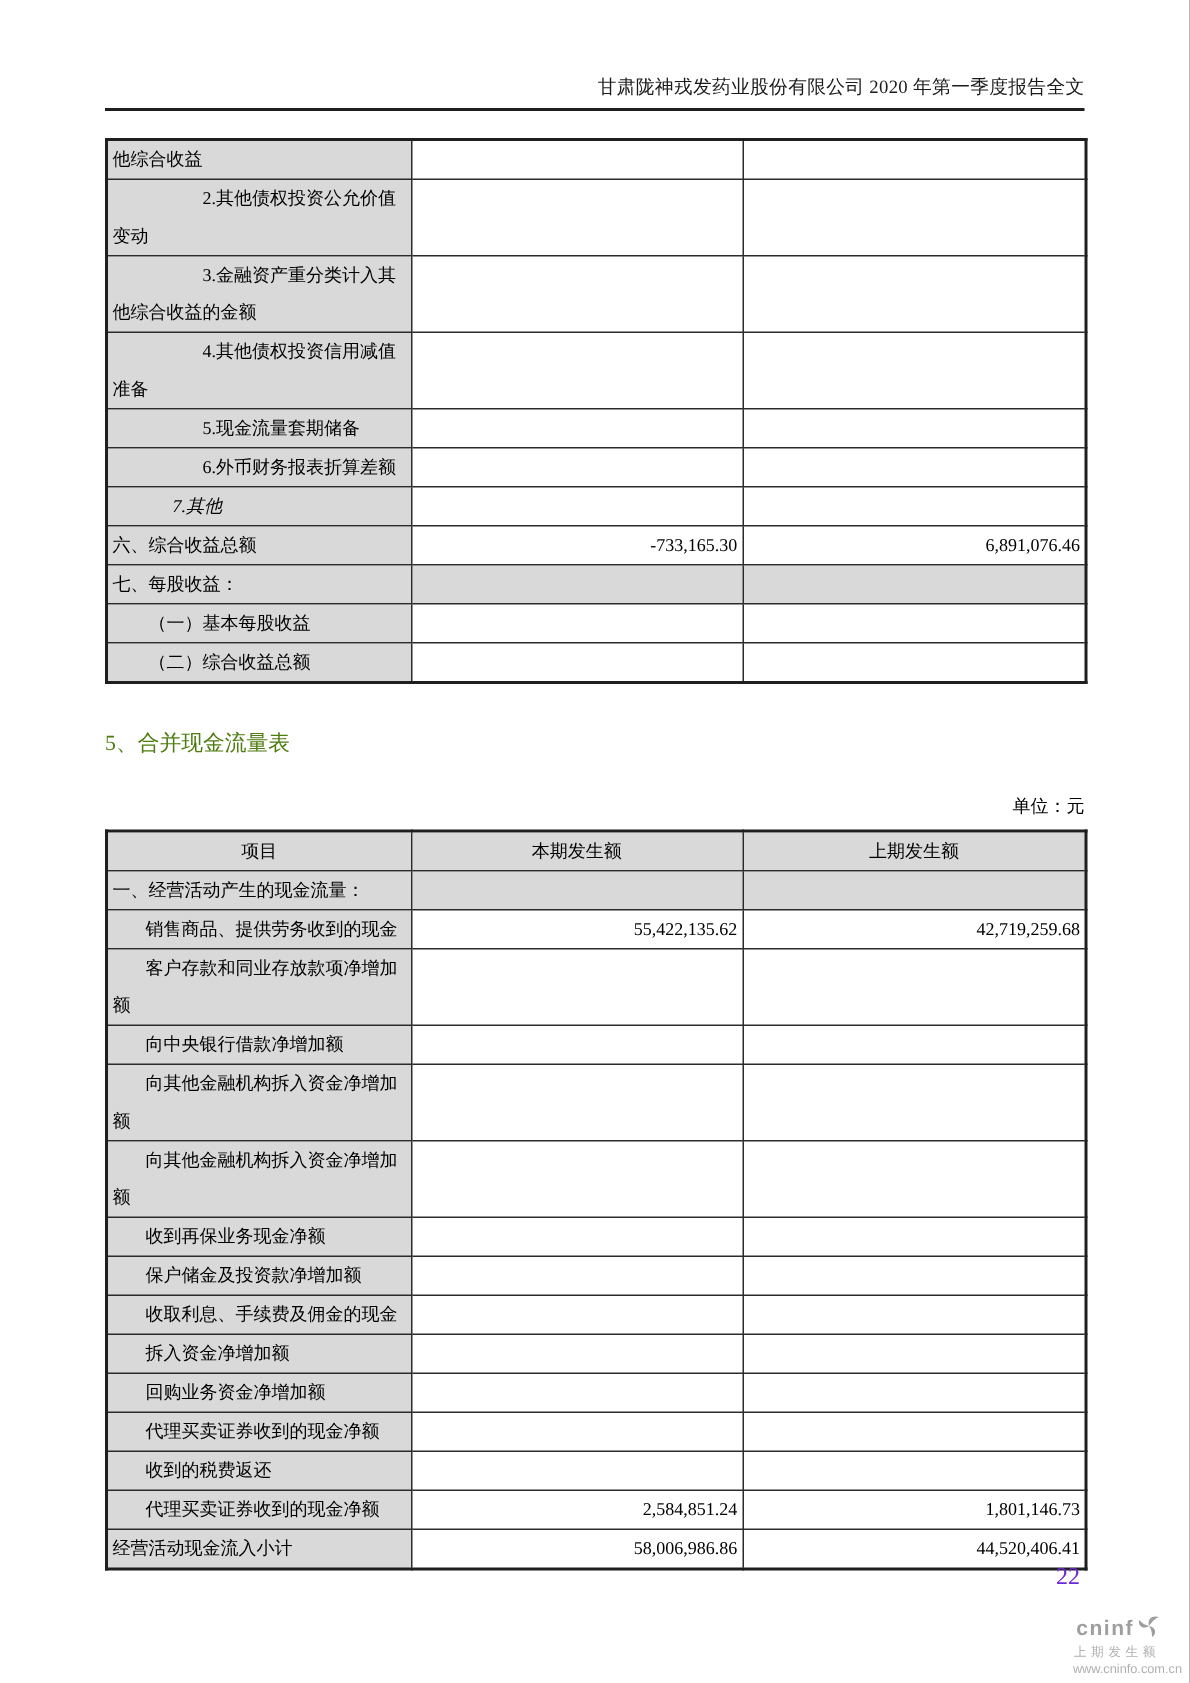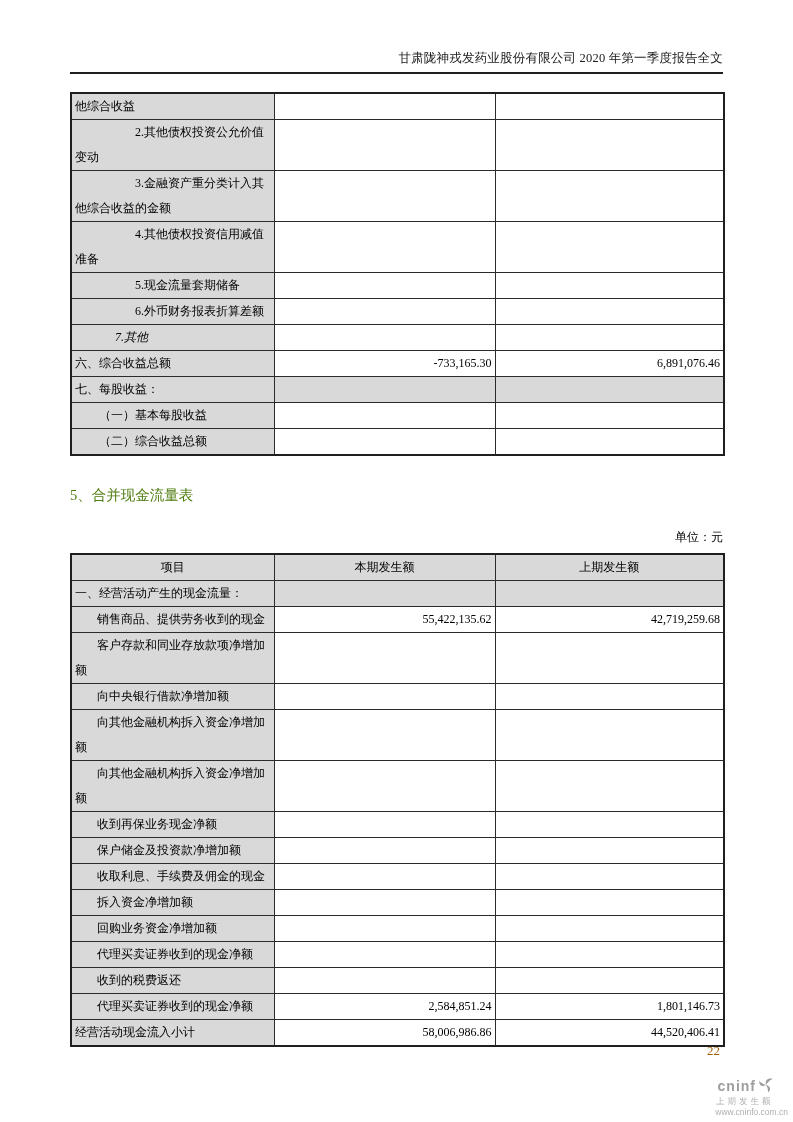--- a/index.html
+++ b/index.html
@@ -64,22 +64,22 @@
     margin-top:24px;
     margin-bottom:7px;
     text-align:right;
     font-size:12px;
   }
 
   .page-number {
     position:absolute;
     top:1043px;
     right:73px;
-    font-size:13px;
-    color:#a16207;
+    font-size:16px;
+    color:#6d28d9;
   }
 
   .cninfo-logo {
     position:absolute;
     right:5px;
     bottom:5px;
     color:#a8a8a8;
     font-family:"Liberation Sans","DejaVu Sans",sans-serif;
     text-align:center;
     line-height:1.1;

